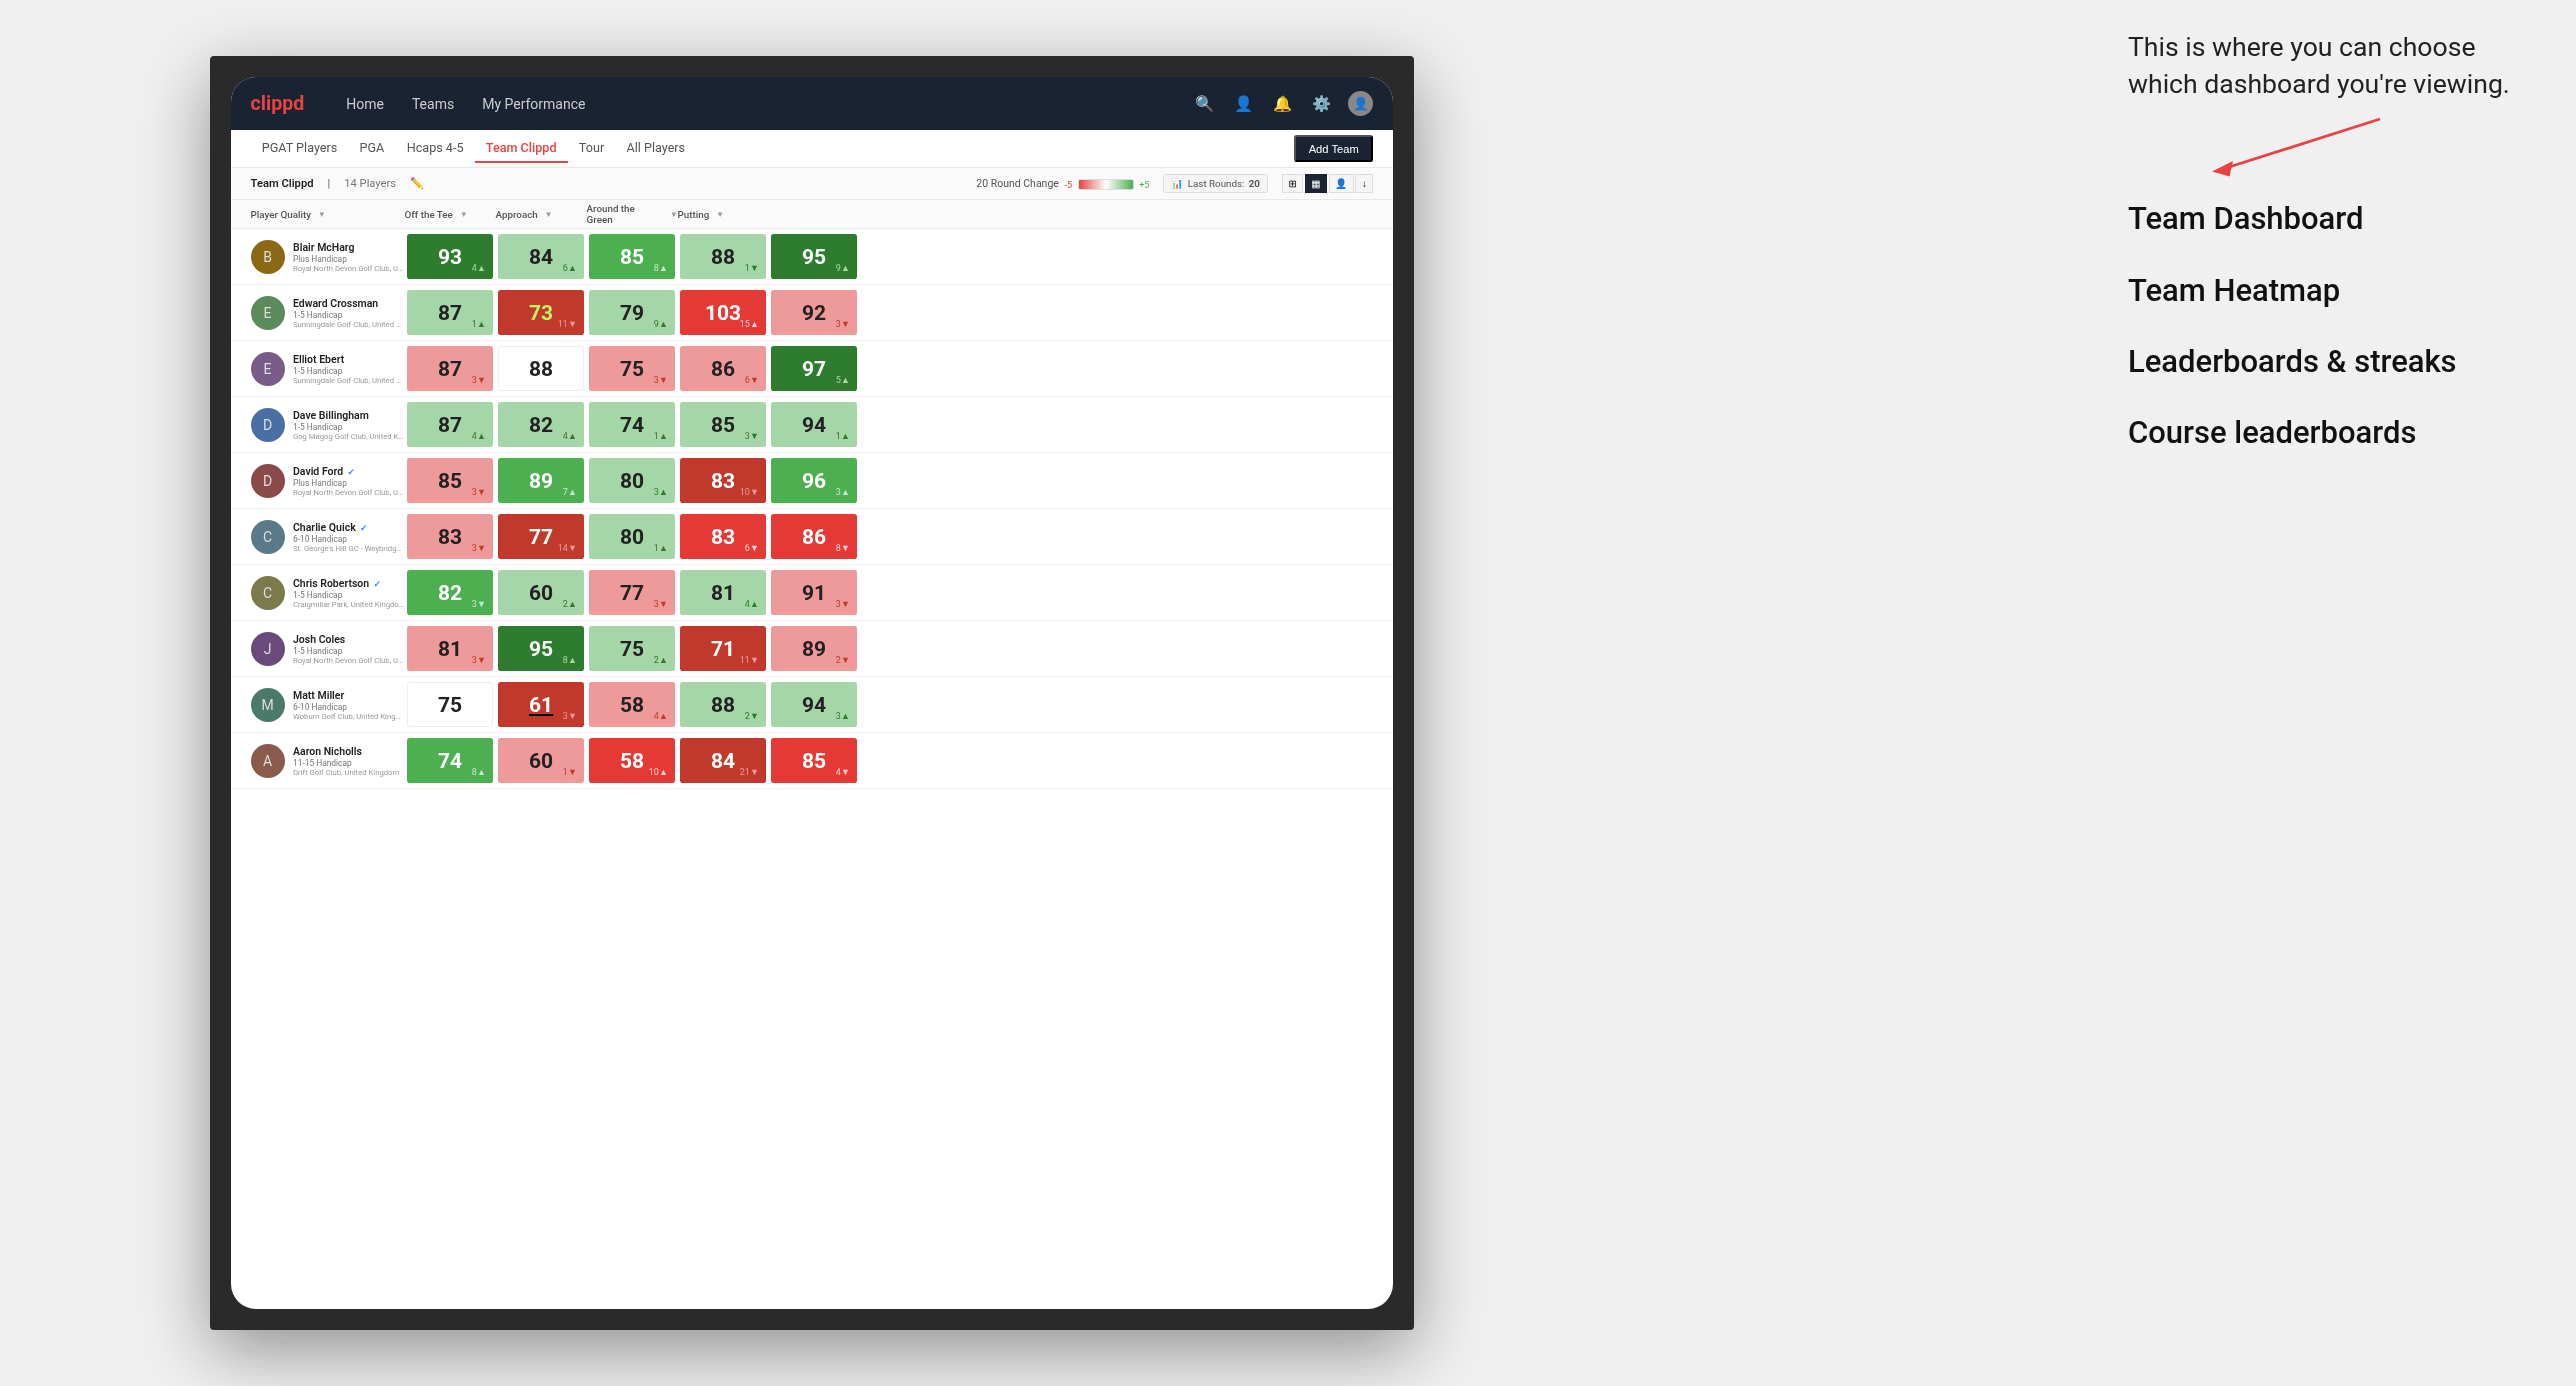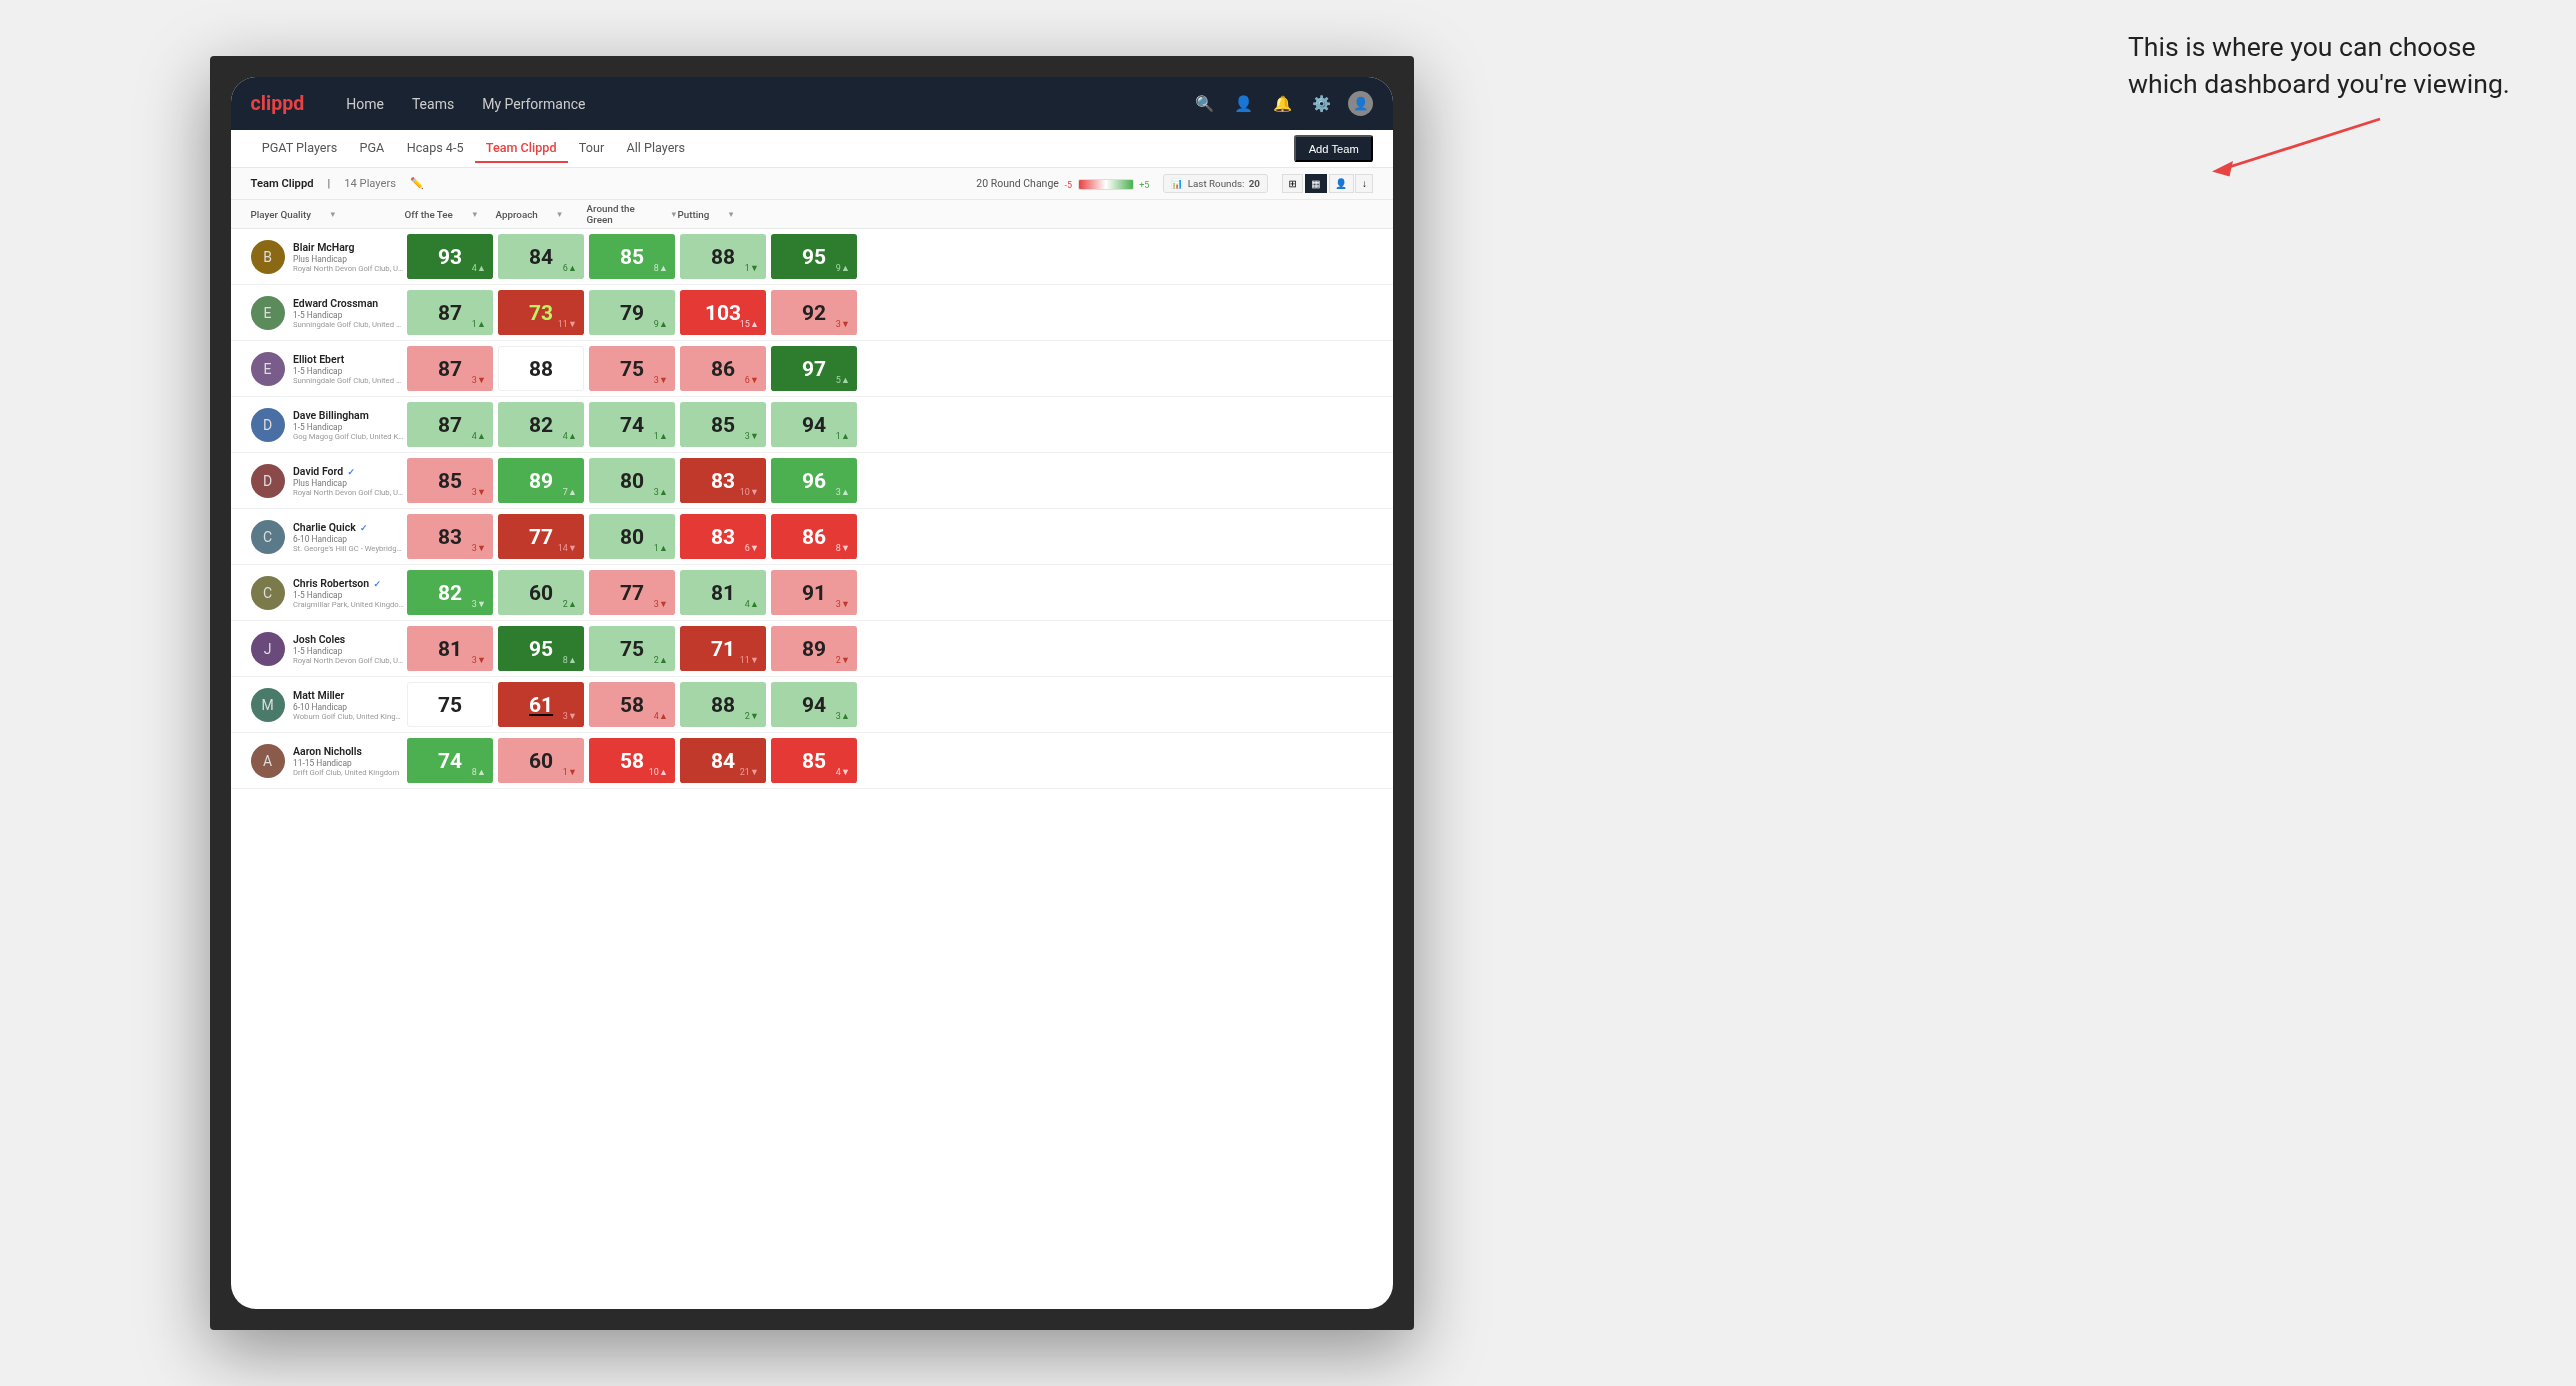--- a/index.html
+++ b/index.html
@@ -232,21 +232,21 @@
       height: 29px;
       align-items: center;
       flex-shrink: 0;
     }
     .col-header {
       font-size: 9.8px;
       color: #555;
       font-weight: 500;
       display: flex;
       align-items: center;
-      gap: 18px;
+      gap: 7px;
     }
     .col-header-arrow { font-size: 7.7px; color: #999; }
 
     
     .player-row {
       display: grid;
       grid-template-columns: 154px 91px 91px 91px 91px 91px;
       padding: 0 19.6px;
       border-bottom: 0.7px solid #f0f0f0;
       height: 56px;
@@ -326,20 +326,26 @@
 <body>
 
 <div class="annotation-area">
   <p class="annotation-text">This is where you can choose which dashboard you're viewing.</p>
 
   <svg width="210" height="70" viewBox="0 0 300 100" style="position:absolute; top:84px; right:140px;">
     <line x1="280" y1="10" x2="60" y2="80" stroke="#e84242" stroke-width="4"></line>
     <polygon points="40,85 70,70 65,92" fill="#e84242"></polygon>
   </svg>
 
+  <div class="dashboard-options" style="margin-top:98px;">
+    <div class="dashboard-option">Team Dashboard</div>
+    <div class="dashboard-option">Team Heatmap</div>
+    <div class="dashboard-option">Leaderboards &amp; streaks</div>
+    <div class="dashboard-option">Course leaderboards</div>
+  </div>
 </div>
 
 <div class="tablet-frame">
   <div class="tablet-screen">
 
     <div class="top-nav">
       <span class="logo">clippd</span>
       <div class="nav-items">
         <span class="nav-item">Home</span>
         <span class="nav-item">Teams</span>

